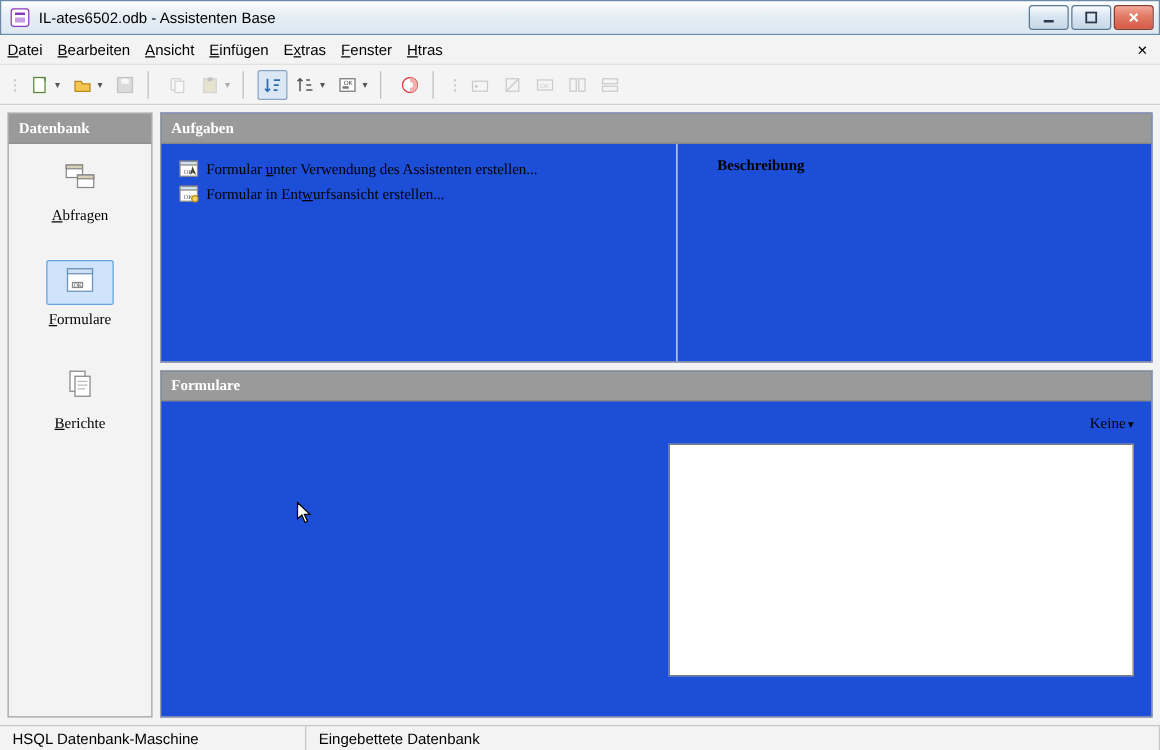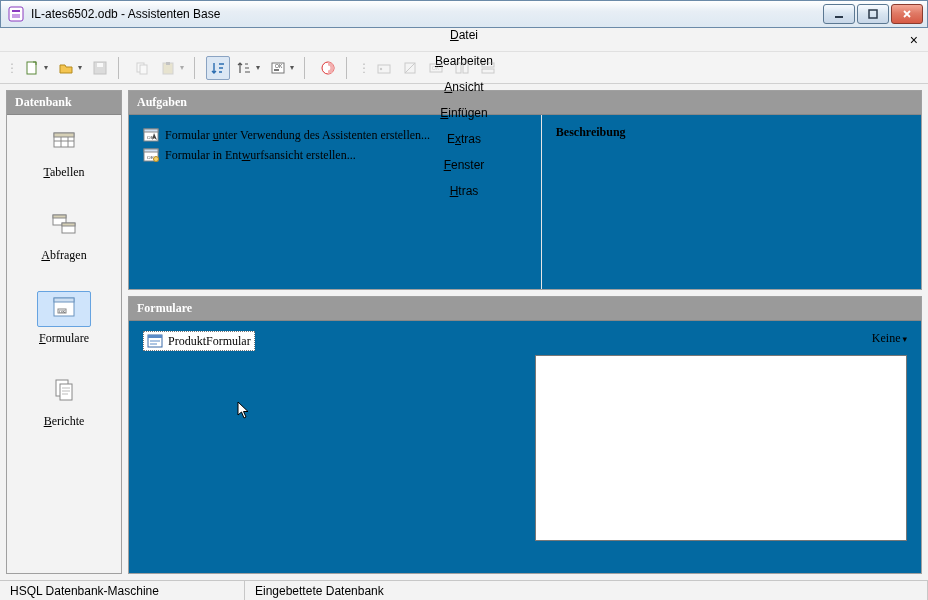--- a/index.html
+++ b/index.html
@@ -8,21 +8,21 @@
   
   .titlebar { height: 28px; border: 1px solid #6b8aa8; background: linear-gradient(#ffffff, #e7eef5 40%, #dde8f2); display: flex; align-items: center; position: relative; }
   .titlebar .tb-icon { width: 18px; height: 18px; margin: 0 6px 0 6px; display: flex; align-items: center; justify-content: center; }
   .titlebar .tb-title { font-size: 12px; color: #000; }
   .titlebar .win-controls { position: absolute; right: 4px; top: 3px; display: flex; gap: 2px; }
   .win-btn { width: 32px; height: 20px; border: 1px solid #5b7892; background: linear-gradient(#f8fbff,#d7e4f0 50%,#c8d7e8); border-radius: 3px; display: flex; align-items: center; justify-content: center; font-size: 10px; color:#2b3a4a; }
   .win-btn.close { background: linear-gradient(#f4a896,#e07a66 45%,#d65a45); color:#fff; border-color:#8a3b2e; }
   .win-btn svg { display:block; }
 
   
-  .menubar { height: 24px; display: flex; align-items: center; padding: 0 6px; gap: 12px; background: #f3f3f3; border-bottom: 1px solid #e0e0e0; position: relative; flex-direction: column; }
+  .menubar { height: 24px; display: flex; align-items: center; padding: 0 6px; gap: 12px; background: #f3f3f3; border-bottom: 1px solid #e0e0e0; position: relative; }
   .menubar .menu-item { font-size: 12px; color: #000; cursor: default; }
   .menubar .menu-item .ul { text-decoration: underline; }
   .menubar .doc-close { position: absolute; right: 10px; top: 4px; font-size: 14px; color: #000; }
 
   
   .toolbar { height: 32px; display: flex; align-items: center; padding: 0 6px; gap: 2px; background:#f4f4f4; border-bottom: 1px solid #d0d0d0; }
   .tb-sep { width: 6px; height: 22px; border-left: 1px solid #bdbdbd; margin: 0 4px; }
   .tb-btn { width: 24px; height: 24px; border: 1px solid transparent; display: flex; align-items: center; justify-content: center; border-radius: 2px; }
   .tb-btn.pressed { border: 1px solid #8aa3c2; background: #dbe7f4; }
   .tb-btn.disabled { opacity: 0.45; }
@@ -33,29 +33,29 @@
   .dbpanel { width: 116px; margin: 6px 0 6px 6px; border: 1px solid #a0a0a0; display: flex; flex-direction: column; background:#f3f3f3;}
   .panel-header { background: #9a9a9a; color:#fff; font-weight: bold; font-size: 12px; padding: 4px 8px; border-bottom: 1px solid #888; }
   .db-items { flex:1; padding: 10px 0; display: flex; flex-direction: column; align-items: center; gap: 28px; }
   .db-item { display: flex; flex-direction: column; align-items: center; gap: 4px; cursor:default; }
   .db-item.selected .icon-wrap { background:#cfe4fb; border:1px solid #66a3e0; padding:3px 14px; border-radius:2px;}
   .db-item .icon-wrap { padding: 3px 14px; border: 1px solid transparent;}
   .db-item .lbl { font-size: 12px; color:#000; }
   .db-item .lbl .ul { text-decoration: underline; }
 
   .rightcol { flex:1; display:flex; flex-direction:column; margin: 6px 6px 6px 6px; gap:6px; }
-  .section { border:1px solid #a0a0a0; display:flex; flex-direction:column; background:#0369a1; }
+  .section { border:1px solid #a0a0a0; display:flex; flex-direction:column; background:#1d4ed8; }
   .section.tasks { flex: 0 0 200px; }
   .section.forms { flex: 1; }
   .section .body { flex:1; display:flex; position:relative; }
 
   .task-list { padding: 10px 14px; width: 52%; }
   .task-row { display:flex; align-items:center; gap:6px; font-size:12px; padding:2px 0; }
   .task-row .ul { text-decoration: underline; }
-  .desc-col { padding:10px 14px; border-left:1px solid #e6e6e6; flex:1;}
+  .desc-col { padding:10px 32px; border-left:1px solid #e6e6e6; flex:1;}
   .desc-title { font-weight:bold; font-size:12px; }
 
   .forms-body { padding: 10px 14px; position:relative; width:100%; }
   .form-item { display:inline-flex; align-items:center; gap:5px; border:1px dotted #777; padding: 1px 3px; font-size:12px; background:#fff;}
   .view-menu { position:absolute; right:14px; top:10px; font-size:12px; display:flex; align-items:center; gap:2px;}
   .preview-box { position:absolute; right:14px; top:34px; width:372px; height:186px; border:1px solid #777; background:#fff; }
 
   
   .statusbar { height:20px; border-top:1px solid #c7c7c7; background:#f3f3f3; display:flex; align-items:center; font-size:12px; }
   .status-cell { padding: 1px 10px; border-right:1px solid #c7c7c7; height:100%; display:flex; align-items:center;}
@@ -209,30 +209,20 @@
       </svg>
     </div>
 </div>
 
 <div class="workspace">
 
   <div class="dbpanel">
     <div class="panel-header">Datenbank</div>
     <div class="db-items">
 
-      <div class="db-item">
-        <div class="icon-wrap">
-          <svg class="ico20" viewBox="0 0 24 24">
-              <rect x="2" y="4" width="20" height="14" fill="#fff" stroke="#888"></rect>
-              <rect x="2" y="4" width="20" height="4" fill="#d6d0b6" stroke="#888"></rect>
-              <path d="M2 12 h20 M9 8 v10 M16 8 v10" stroke="#888"></path>
-            </svg>
-        </div>
-        <div class="lbl"><span class="ul">T</span>abellen</div>
-      </div>
 
       <div class="db-item">
         <div class="icon-wrap">
           <svg class="ico20" viewBox="0 0 24 24">
               <rect x="1" y="3" width="13" height="10" fill="#fff" stroke="#888"></rect>
               <rect x="10" y="11" width="13" height="10" fill="#fff" stroke="#888"></rect>
               <rect x="1" y="3" width="13" height="3" fill="#d6d0b6" stroke="#888"></rect>
               <rect x="10" y="11" width="13" height="3" fill="#d6d0b6" stroke="#888"></rect>
             </svg>
         </div>
@@ -297,30 +287,20 @@
         <div class="desc-col">
           <div class="desc-title">Beschreibung</div>
         </div>
       </div>
     </div>
 
     <div class="section forms">
       <div class="panel-header">Formulare</div>
       <div class="body">
         <div class="forms-body">
-          <div class="form-item">
-            <span>
-              <svg class="ico" viewBox="0 0 16 16">
-                  <rect x="1" y="2" width="14" height="12" fill="#fff" stroke="#3a6aa8"></rect>
-                  <rect x="1" y="2" width="14" height="3" fill="#5b8bc7"></rect>
-                  <path d="M3 8 h10 M3 11 h7" stroke="#5b8bc7"></path>
-                </svg>
-            </span>
-            <span>ProduktFormular</span>
-          </div>
 
           <div class="view-menu">
             <span>Keine</span>
             <span style="font-size:9px;">▾</span>
           </div>
 
           <div class="preview-box"></div>
 
           <svg class="cursor" viewBox="0 0 14 18">
               <path d="M1 1 L1 14 L4.5 11 L7 17 L9 16 L6.5 10.5 L11 10.5 Z" fill="#fff" stroke="#000" stroke-width="1"></path>

